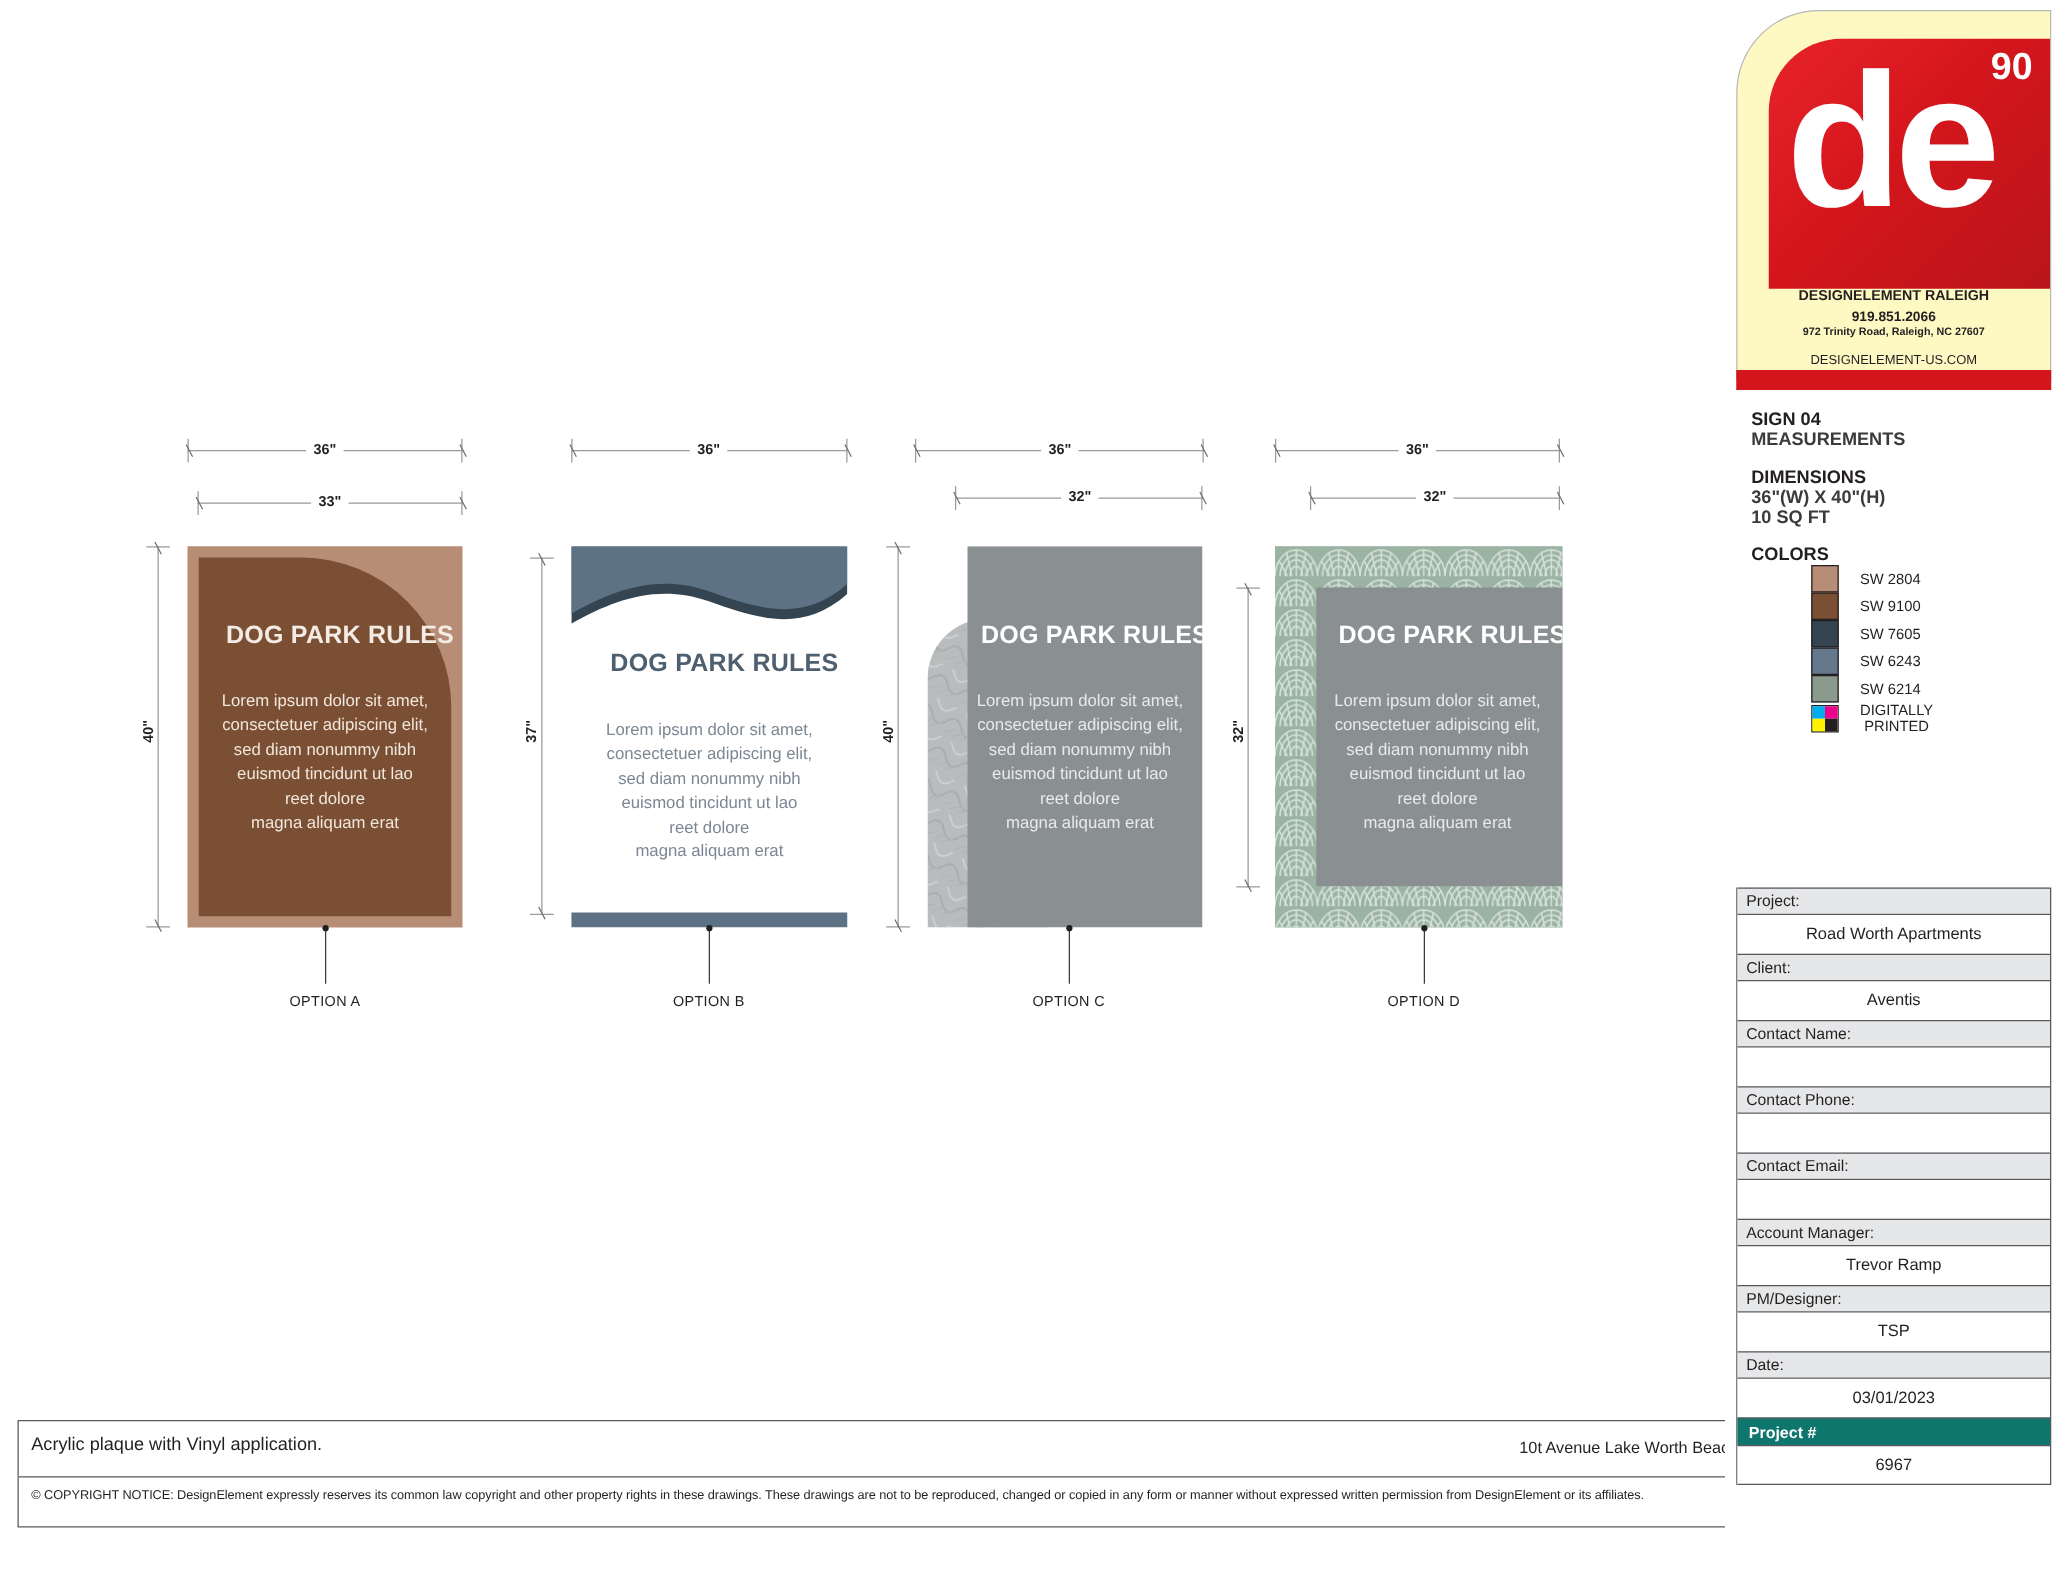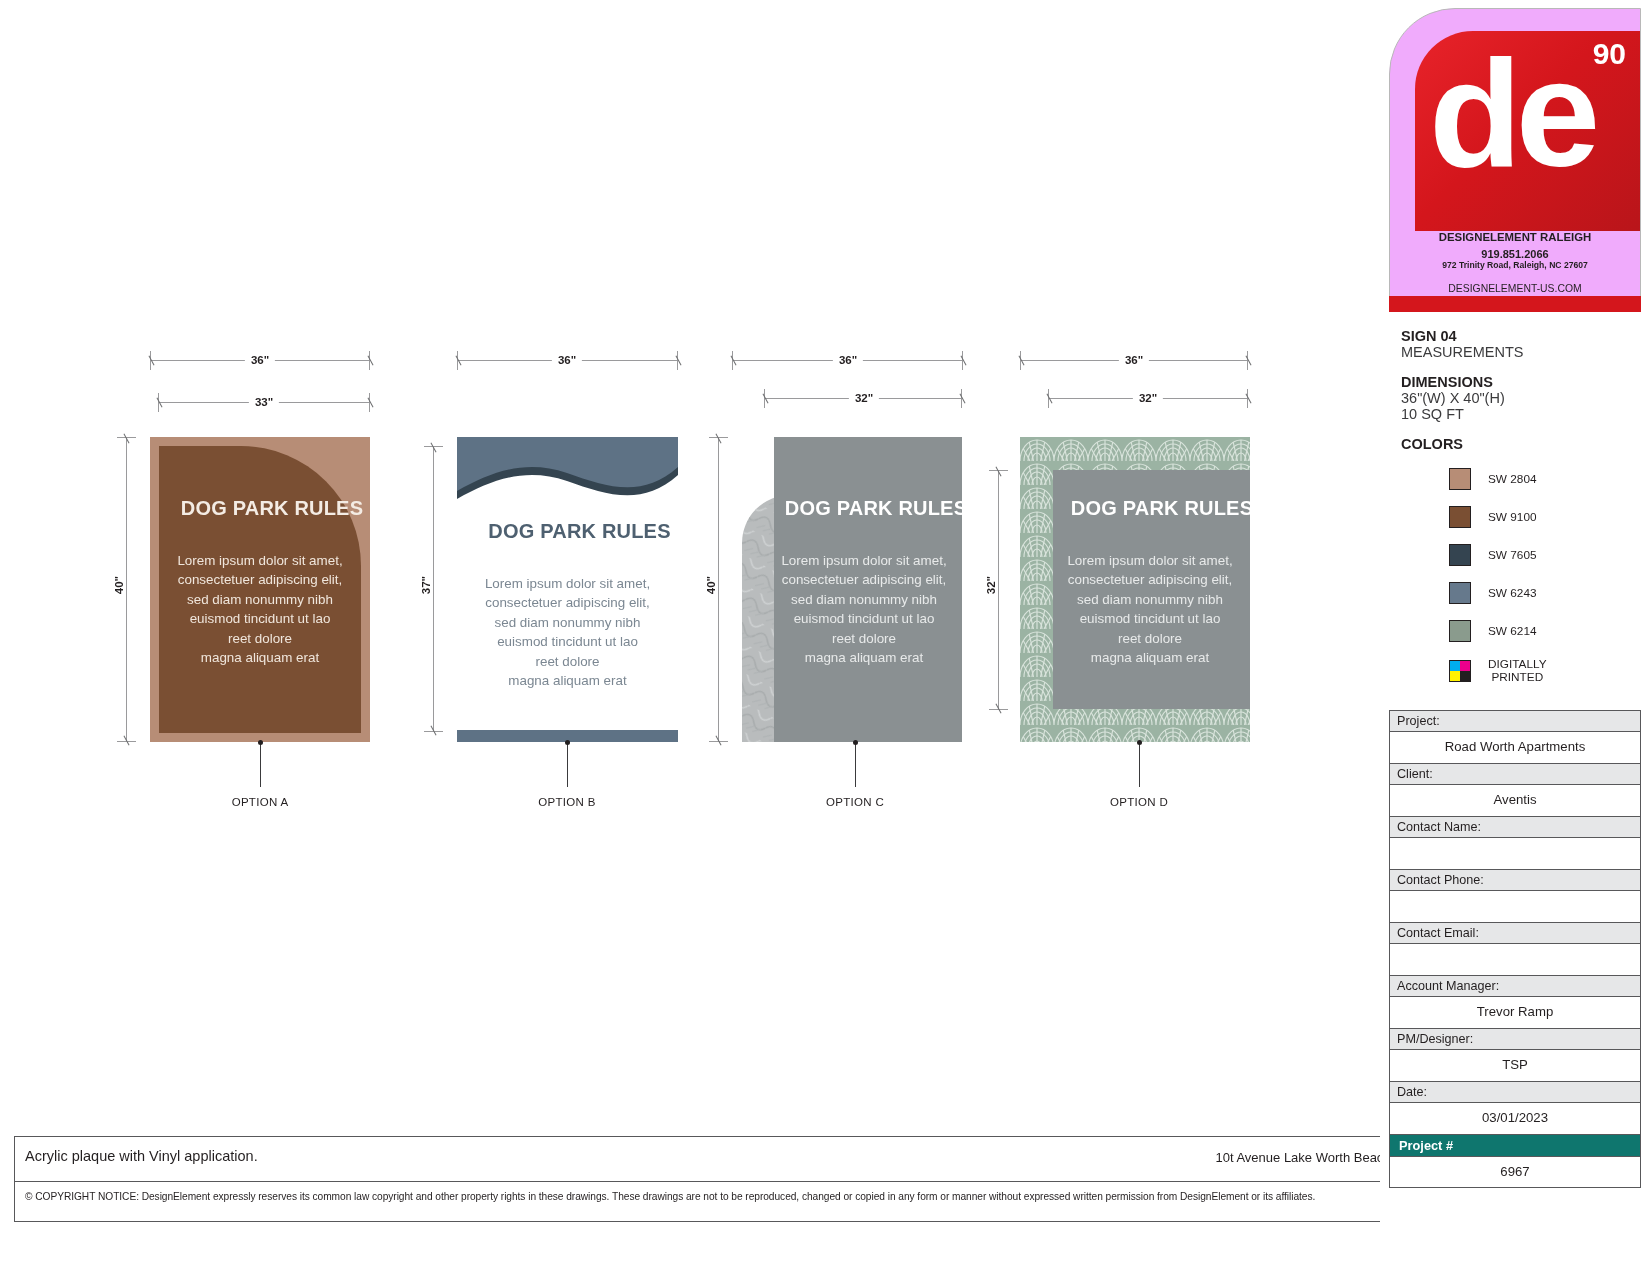--- a/index.html
+++ b/index.html
@@ -143,21 +143,21 @@
   #signD .sign-title { top: 60px; font-size: 20px; color: #ffffff; padding-left: 30px; }
   #signD .sign-body  { top: 114px; font-size: 13.4px; color: #e8eaea; padding-left: 30px; }
 
   
   #sidebar {
     position: absolute; left: 1380px; top: 0; width: 270px; height: 1275px;
     background: #ffffff;
   }
   .logo-card {
     position: absolute; left: 9px; top: 8px; width: 252px; height: 296px;
-    background: #f0abfc;
+    background: #fef9c3;
     border: 1.2px solid #b8b8b8;
     border-top-left-radius: 66px;
     overflow: hidden;
   }
   .logo-red {
     position: absolute; left: 25px; top: 22px; right: 0; height: 200px;
     background: linear-gradient(135deg,#e8232a 0%, #d4161c 45%, #b9151a 100%);
     border-top-left-radius: 58px;
   }
   .logo-de {
@@ -186,25 +186,25 @@
     position: absolute; left: 0; top: 274px; width: 100%;
     text-align: center; font-size: 10.4px; color: #231f20;
   }
   .red-bar {
     position: absolute; left: 9px; top: 296px; width: 252px; height: 16px;
     background: #d4161c;
   }
 
   .spec-block { position: absolute; left: 21px; top: 328px; width: 240px; }
   .spec-h { font-size: 14.5px; font-weight: bold; color: #231f20; }
-  .spec-t { font-size: 14.5px; color: #3b3b3d; }
+  .spec-t { font-size: 14.5px; color: #3b3b3d; font-weight: bold; }
   .spec-gap { height: 14px; }
 
   .swatch-row {
-    display: flex; align-items: center; margin-top: 16px; padding-left: 48px;
+    display: flex; align-items: center; margin-top: 0; padding-left: 48px;
   }
   .swatch {
     width: 22px; height: 22px; border: 1.3px solid #231f20; flex: none;
   }
   .swatch-lbl { font-size: 11.8px; color: #231f20; margin-left: 17px; }
   .cmyk { display: grid; grid-template-columns: 1fr 1fr; grid-template-rows: 1fr 1fr; }
   .cmyk i { display: block; }
 
   
   #infoTable {

